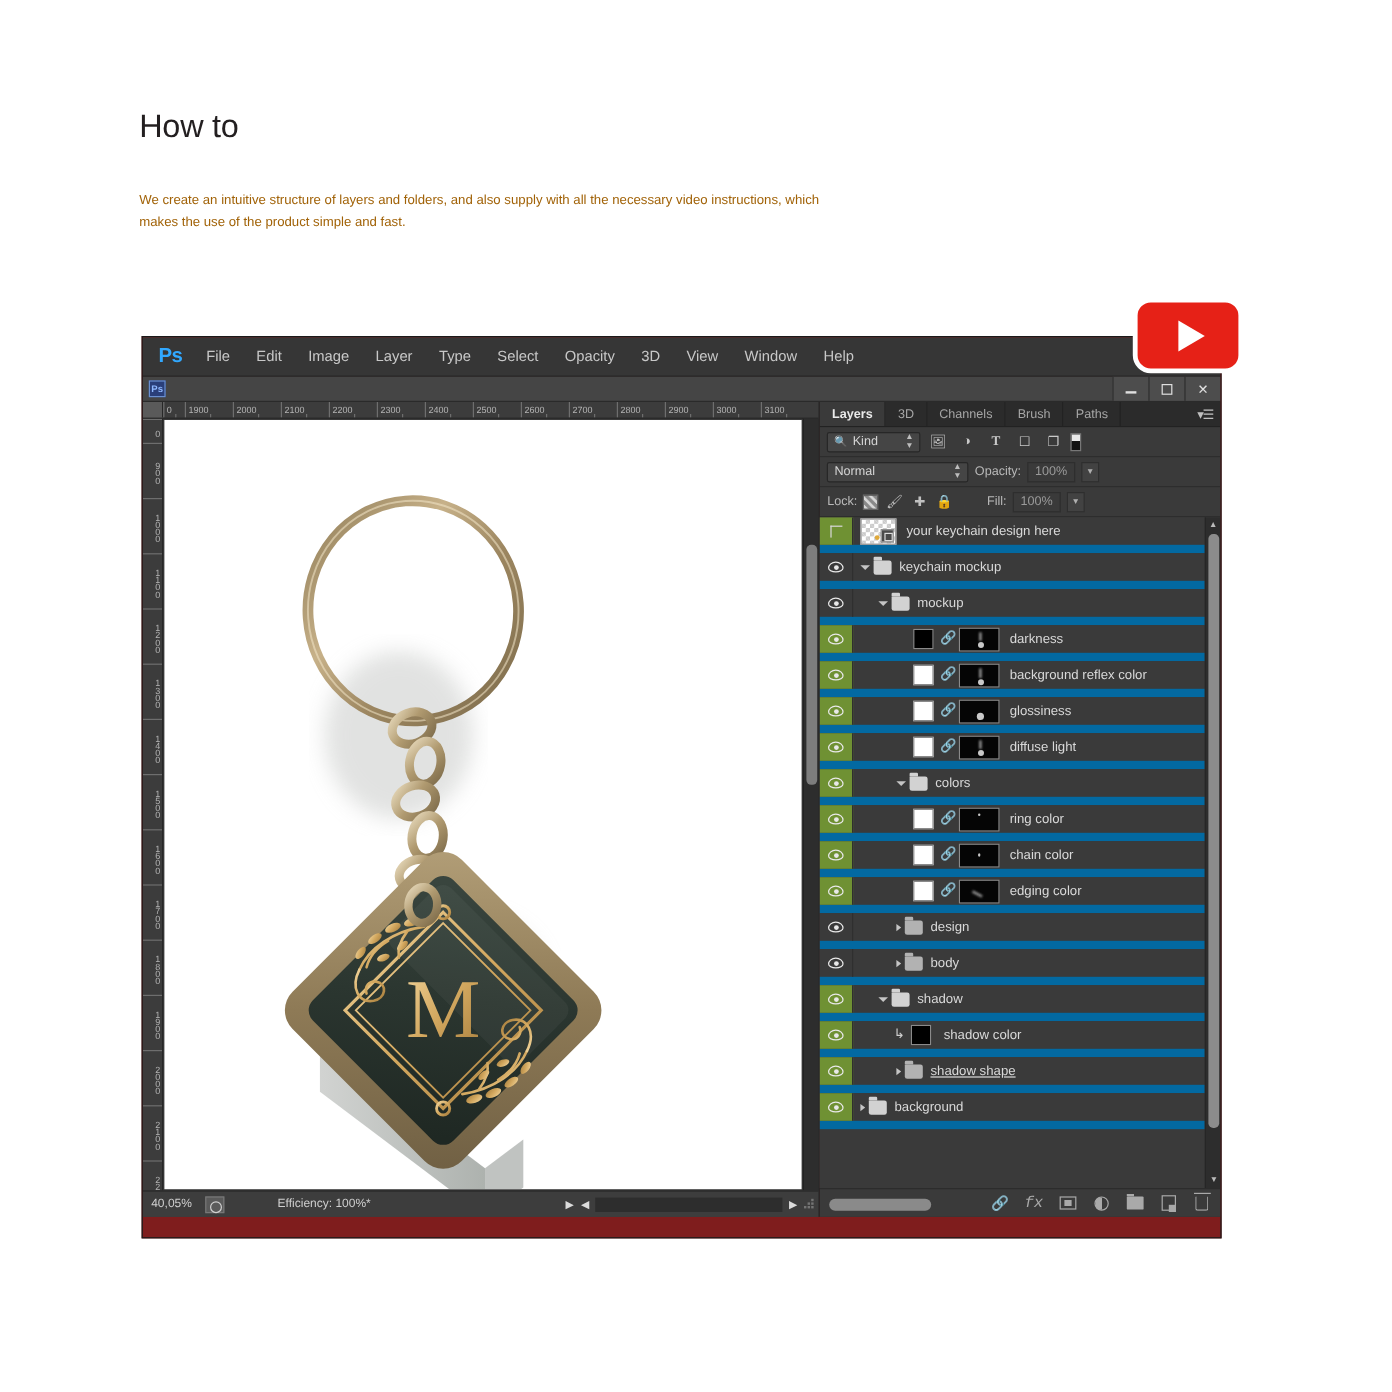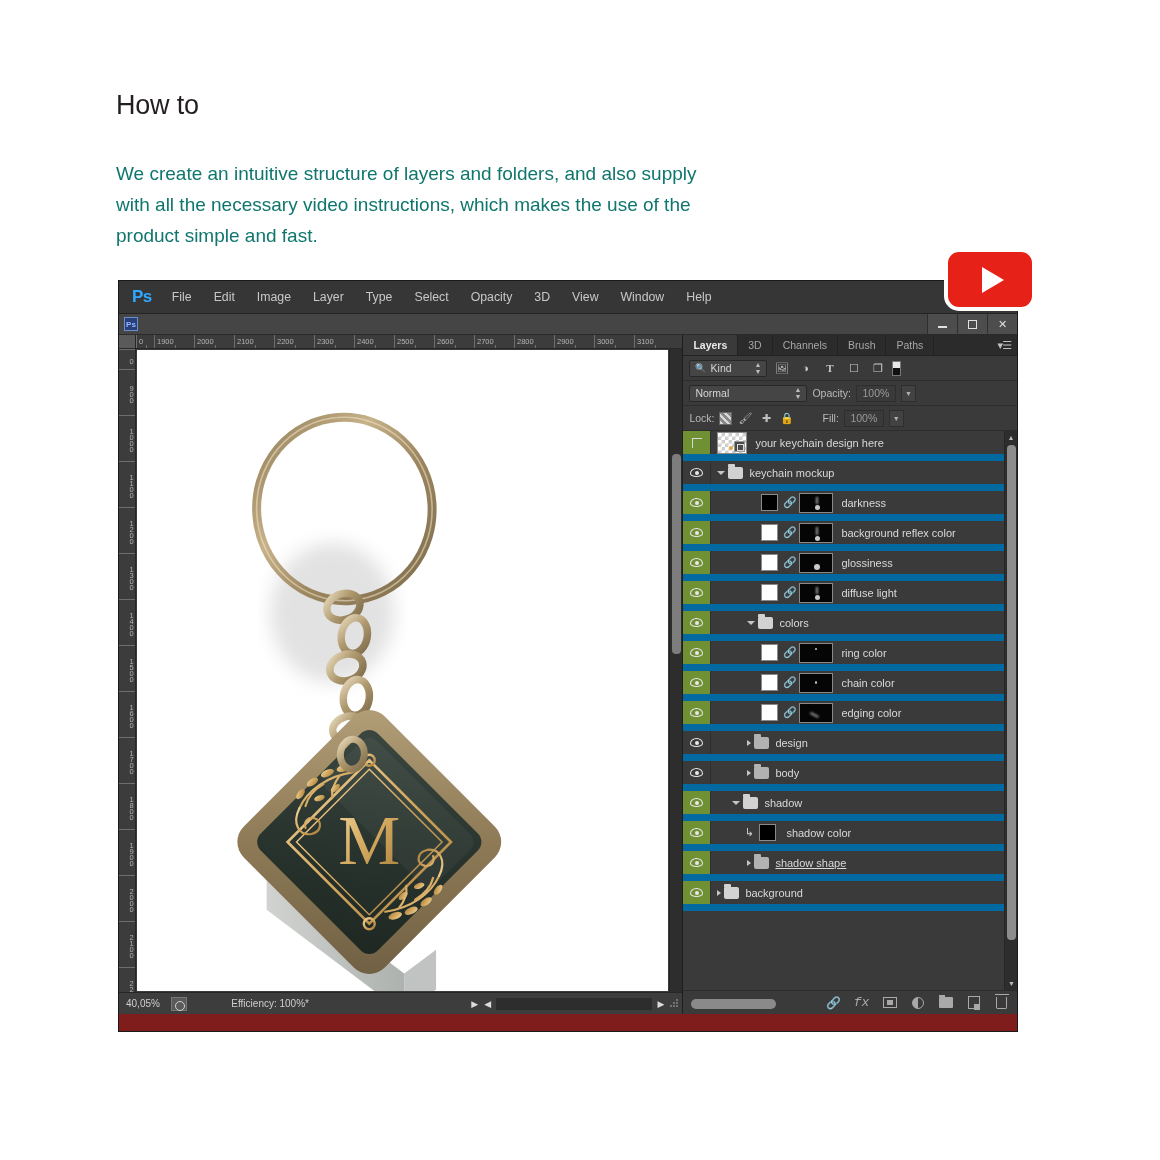--- a/index.html
+++ b/index.html
@@ -13,21 +13,21 @@
   }
 
   
   #intro { position:absolute; left:116px; top:90px; width:620px; }
   #howto-title {
     font-size:27px; color:#231f20; font-weight:400;
     letter-spacing:-0.2px; margin:0 0 38px 0;
     font-family:"Liberation Sans", sans-serif;
   }
   #howto-body {
-    font-size:19px; color:#0f766e; line-height:1.63;
+    font-size:11px; color:#a16207; line-height:1.63;
     margin:0; max-width:582px;
   }
 
   
   #yt-badge {
     position:absolute; left:944px; top:248px;
     width:92px; height:63px; border-radius:15px;
     background:#e62117; border:4px solid #ffffff;
     display:flex; align-items:center; justify-content:center;
     z-index:40;
@@ -660,20 +660,29 @@
         <div class="layer-row">
           <div class="eye-cell">
             <span class="eye"></span>
           </div>
           <span style="width:6px;flex:none"></span>
           <span class="disc-tri open"></span>
           <span class="folder"></span>
           <span class="layer-name">keychain mockup</span>
         </div>
 
+        <div class="layer-row">
+          <div class="eye-cell">
+            <span class="eye"></span>
+          </div>
+          <span style="width:21px;flex:none"></span>
+          <span class="disc-tri open"></span>
+          <span class="folder"></span>
+          <span class="layer-name">mockup</span>
+        </div>
 
 
         <div class="layer-row">
           <div class="eye-cell on">
             <span class="eye"></span>
           </div>
           <span style="width:50px;flex:none"></span>
           <span class="swatch" style="background:#000000"></span>
           <span class="link-ico">🔗</span>
           <span class="mask-thumb">

